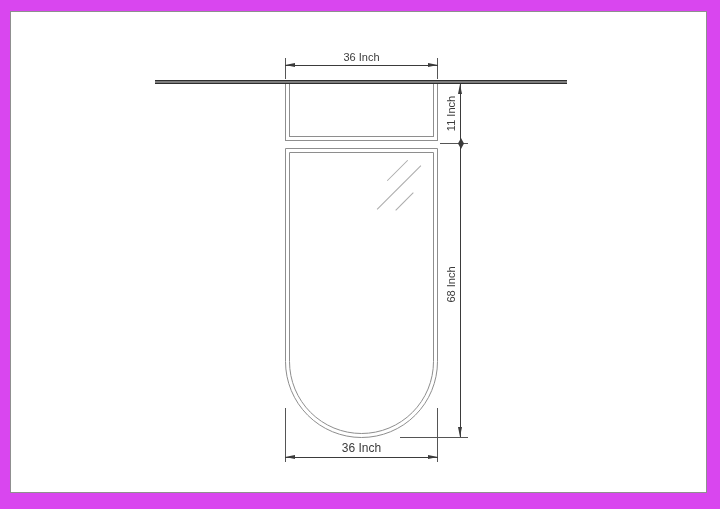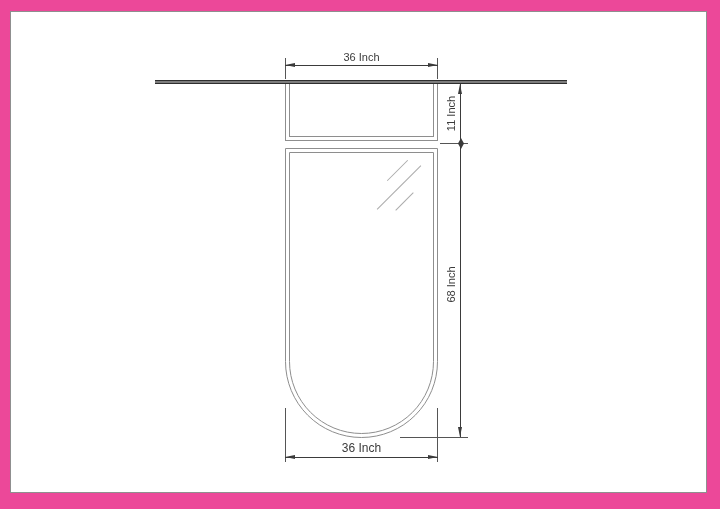--- a/index.html
+++ b/index.html
@@ -8,21 +8,21 @@
     width: 720px;
     height: 509px;
     background: #ffffff;
     font-family: "Liberation Sans", sans-serif;
     overflow: hidden;
   }
   #canvas {
     position: relative;
     width: 720px;
     height: 509px;
-    background: #ec4899;
+    background: #d946ef;
   }
   .abs { position: absolute; box-sizing: border-box; }
 
   
   .sheet {
     left: 10px; top: 11px; width: 697px; height: 482px;
     border: 1px solid #8f8f8f;
     background: #ffffff;
   }
 

